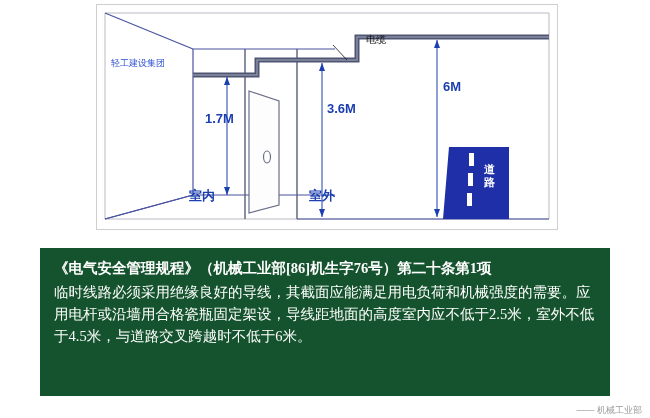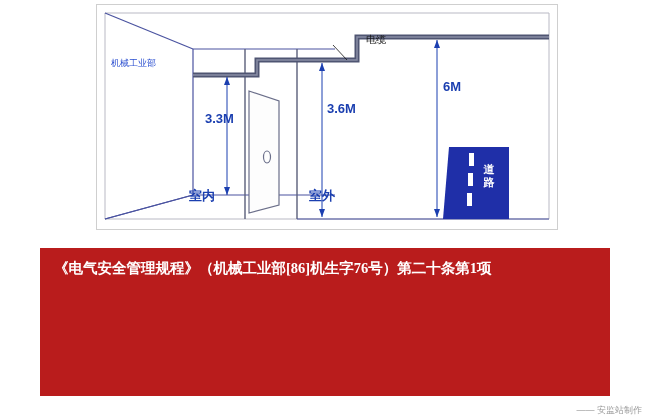--- a/index.html
+++ b/index.html
@@ -24,26 +24,26 @@
     white-space:nowrap;
     font-family:"Liberation Sans","DejaVu Sans",sans-serif;
   }
   .lbl-small{font-size:9px;font-weight:normal;color:#2b4fd0;}
   .lbl-dim{font-size:13px;color:#1b3fb0;font-weight:bold;}
   .lbl-room{font-size:13px;color:#1b3fb0;font-weight:bold;}
   .lbl-cable{font-size:10px;color:#111111;font-weight:normal;}
   .road-label{
     position:absolute;
     color:#ffffff;font-size:11px;font-weight:bold;
-    line-height:13px;width:12px;text-align:center;
+    line-height:13px;width:12px;text-align:right;
   }
   
   #caption{
     position:absolute;left:40px;top:248px;width:570px;height:148px;
-    background:#b91c1c;
+    background:#14532d;
     color:#ffffff;
     box-sizing:border-box;
     padding:10px 14px 8px 14px;
   }
   #caption .line1{
     font-size:14.5px;line-height:21px;font-weight:bold;
     font-family:"Liberation Serif","DejaVu Serif",serif;
     margin:0 0 2px 0;
   }
   #caption .body{
@@ -98,34 +98,35 @@
     <polygon points="152,86 182,96 182,200 152,208" fill="#fdfdfd" stroke="#6b6f8a" stroke-width="1.2"></polygon>
     <ellipse cx="170" cy="152" rx="3.5" ry="6" fill="none" stroke="#6b6f8a" stroke-width="1.2"></ellipse>
 
     <polygon points="352,142 412,142 412,214 346,214" fill="#1f2fa8"></polygon>
 
     <rect x="372" y="148" width="5" height="13" fill="#ffffff"></rect>
     <rect x="371" y="168" width="5" height="13" fill="#ffffff"></rect>
     <rect x="370" y="188" width="5" height="13" fill="#ffffff"></rect>
   </svg>
 
-  <div class="lbl lbl-small" style="left:14px;top:52px;">机械工业部</div>
+  <div class="lbl lbl-small" style="left:14px;top:52px;">轻工建设集团</div>
 
   <div class="lbl lbl-cable" style="left:228px;top:28px;margin-left:41px;">电缆</div>
 
-  <div class="lbl lbl-dim" style="left:108px;top:106px;">3.3M</div>
+  <div class="lbl lbl-dim" style="left:108px;top:106px;">1.7M</div>
 
   <div class="lbl lbl-dim" style="left:230px;top:96px;">3.6M</div>
 
   <div class="lbl lbl-dim" style="left:346px;top:74px;">6M</div>
 
   <div class="lbl lbl-room" style="left:92px;top:182px;">室内</div>
 
   <div class="lbl lbl-room" style="left:212px;top:182px;">室外</div>
 
   <div class="road-label" style="left:386px;top:158px;">道路</div>
 </div>
 
 <div id="caption">
   <p class="line1">《电气安全管理规程》（机械工业部[86]机生字76号）第二十条第1项</p>
+  <p class="body">临时线路必须采用绝缘良好的导线，其截面应能满足用电负荷和机械强度的需要。应用电杆或沿墙用合格瓷瓶固定架设，导线距地面的高度室内应不低于2.5米，室外不低于4.5米，与道路交叉跨越时不低于6米。</p>
 </div>
 
-<div id="footer">—— 安监站制作</div>
+<div id="footer">—— 机械工业部</div>
 
 </body></html>

